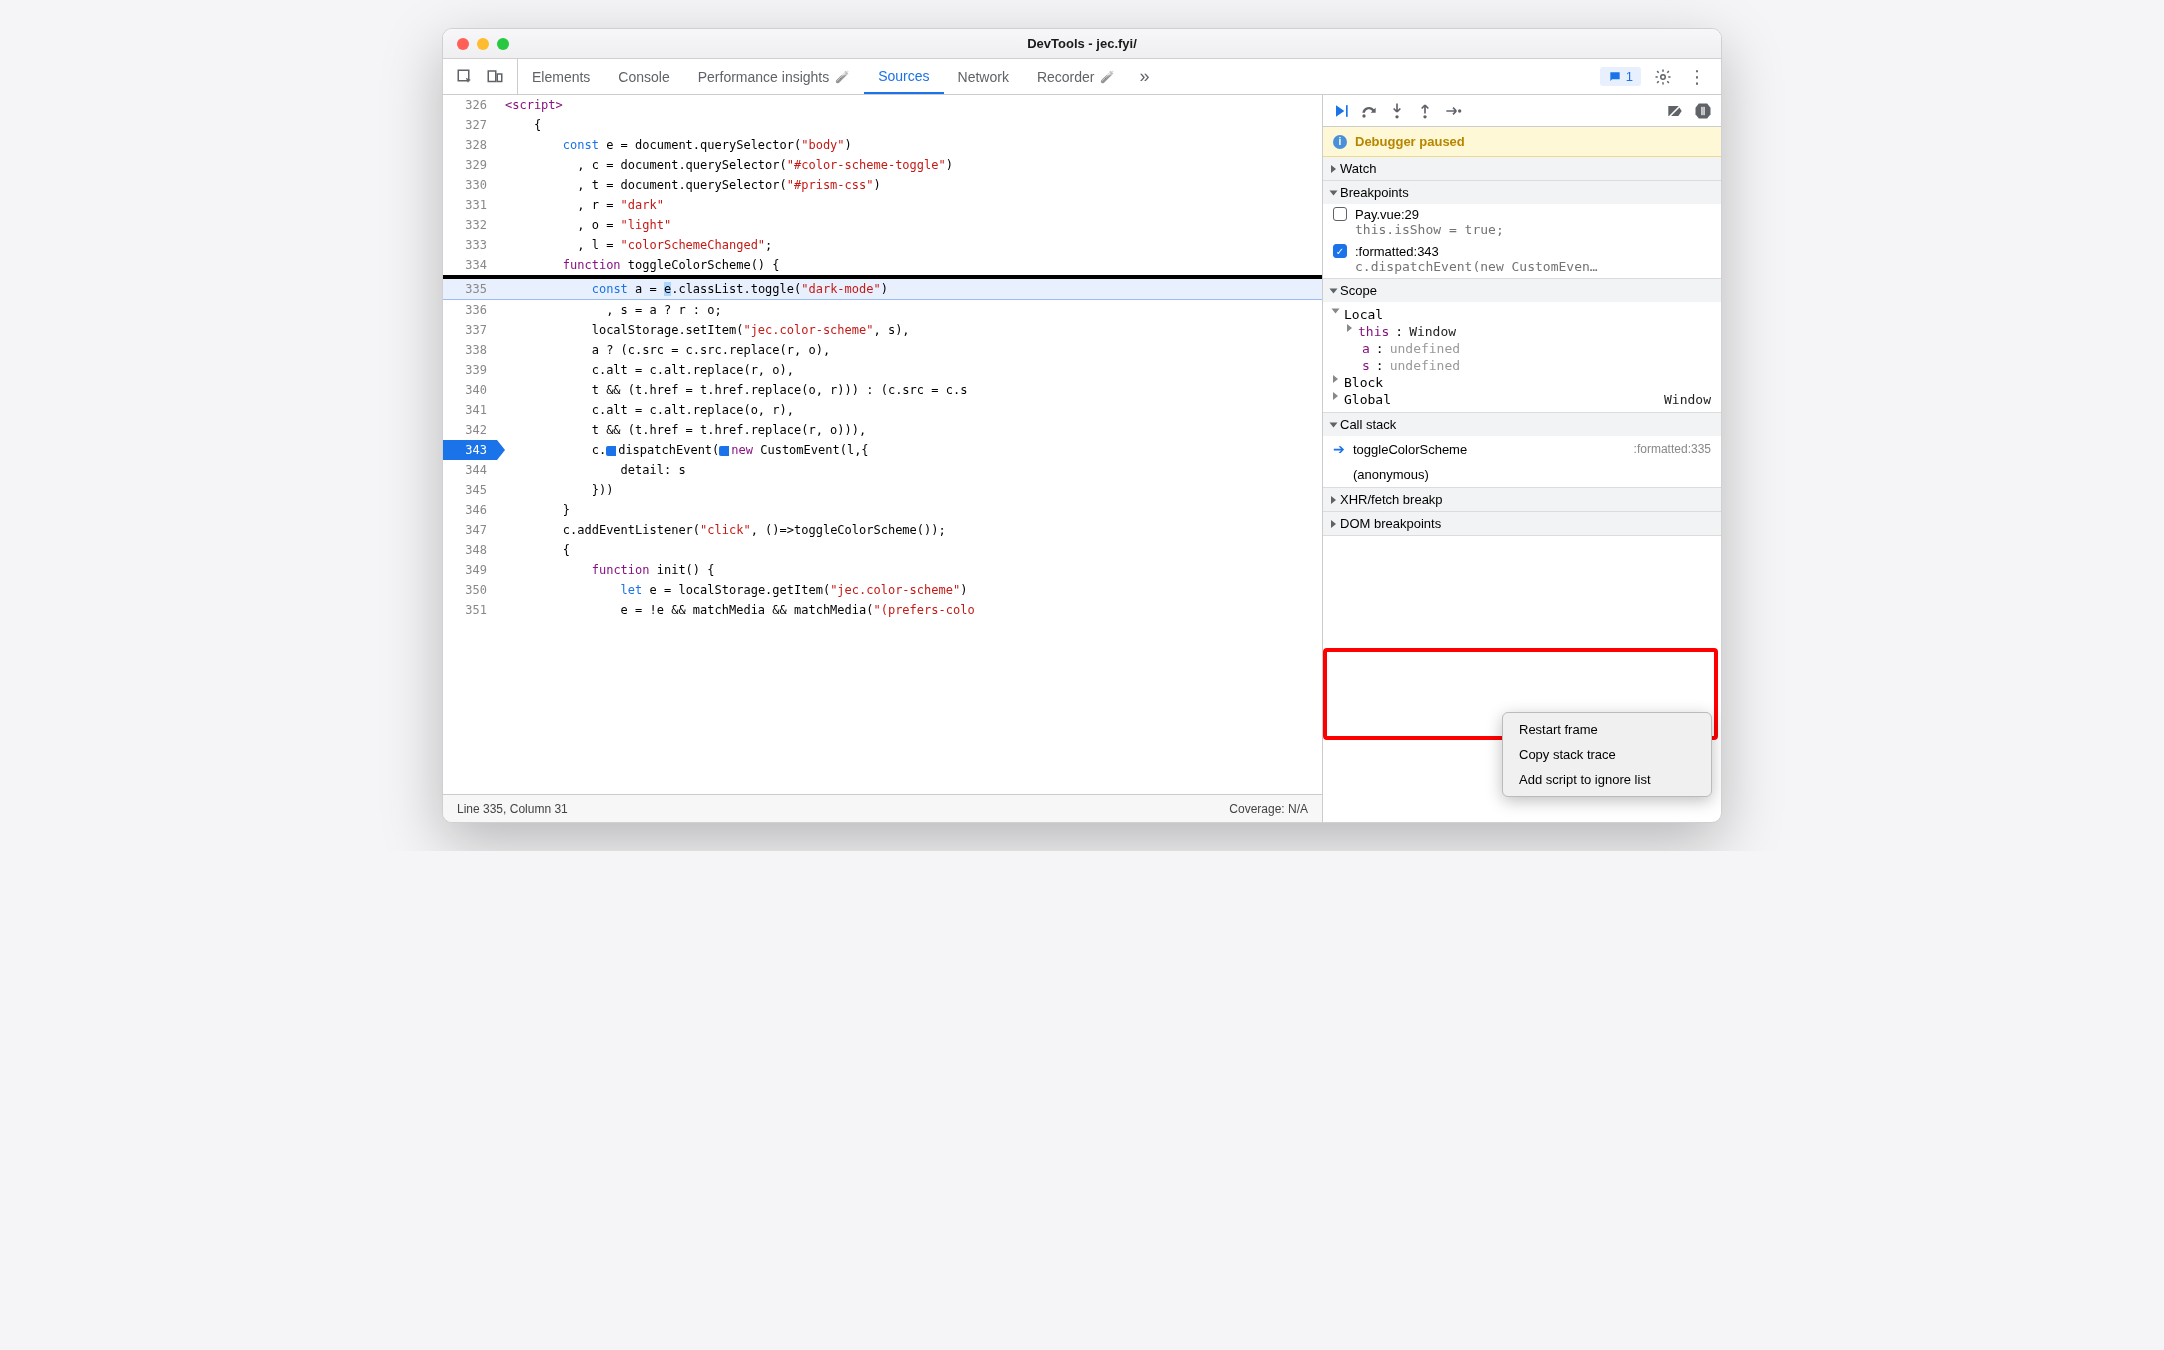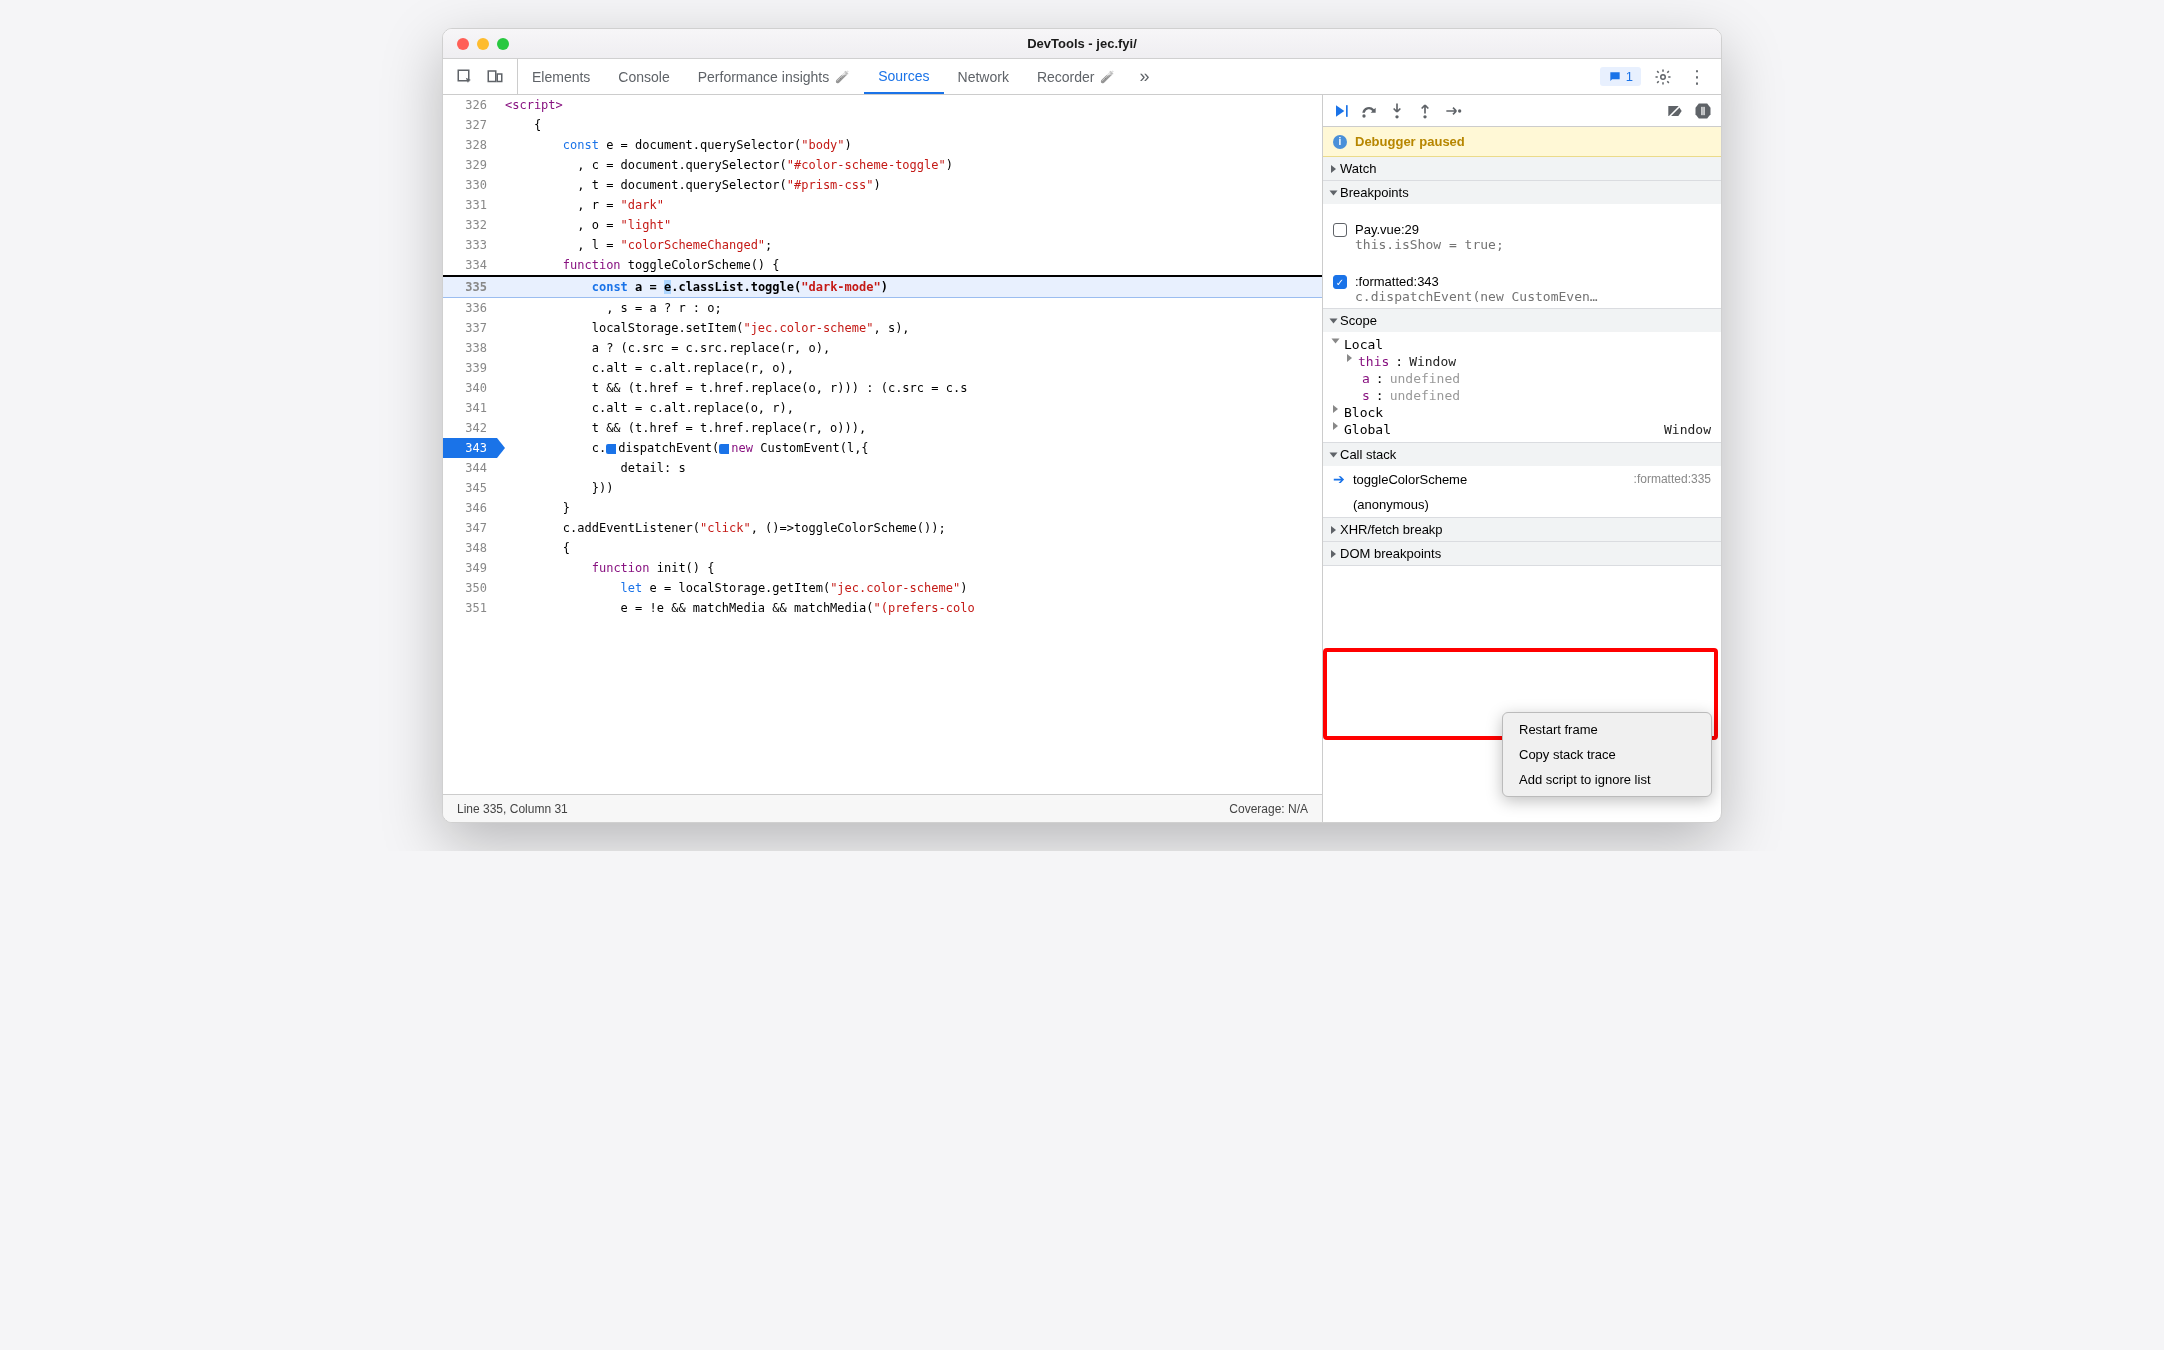--- a/index.html
+++ b/index.html
@@ -27,37 +27,37 @@
 .ftab .close { font-size:14px; color:#666;}
 .exec-icon { padding:0 10px; display:flex; align-items:center;}
 .main { flex:1; display:flex; overflow:hidden; }
 .editor { flex:1; display:flex; flex-direction:column; overflow:hidden; border-right:1px solid #ccc; }
 .code-area { flex:1; overflow:hidden; font-family: Menlo, Monaco, Consolas, monospace; font-size:12px; line-height:20px; position:relative;}
 .code-line { display:flex; white-space:pre; }
 .lineno { width:54px; text-align:right; padding-right:10px; color:#888; user-select:none; }
 .lineno.bp { background:#1a73e8; color:#fff; position:relative;}
 .lineno.bp::after { content:''; position:absolute; right:-8px; top:0; border-top:10px solid transparent; border-bottom:10px solid transparent; border-left:8px solid #1a73e8;}
 .code-content { flex:1; padding-left:8px; overflow:hidden;}
-.line-hl { background:#e8f0fe; border-top:2px solid #000000; border-bottom:1px solid #9bbdf0;font-weight:bold; }
+.line-hl { background:#e8f0fe; border-top:4px solid #000000; border-bottom:1px solid #9bbdf0; }
 .sel { background:#add6ff; }
 .k-tag{color:#881280;} .k-key{color:#881280;} .k-str{color:#c41a16;} .k-decl{color:#1a73e8;}
 .bp-marker { display:inline-block; width:10px; height:10px; background:#1a73e8; border-radius:2px 0 0 2px; margin-right:2px; vertical-align:middle;}
 .statusbar { height:28px; border-top:1px solid #ccc; display:flex; align-items:center; font-size:12px; padding:0 14px; color:#444; background:#f7f7f7;}
 .statusbar .right{ margin-left:auto;}
 .sidebar { width:398px; display:flex; flex-direction:column; overflow:hidden; font-size:13px;}
 .dbg-toolbar { height:32px; border-bottom:1px solid #ccc; display:flex; align-items:center; gap:4px; padding:0 6px;}
 .dbg-toolbar .icon { width:20px; height:20px;}
 .dbg-toolbar .sep { flex:1;}
 .banner { background:#fff8d6; border-bottom:1px solid #ebdb8a; padding:7px 10px; color:#b78600; font-weight:600; display:flex; align-items:center; gap:8px;}
 .banner .info-icon { width:14px; height:14px; background:#4a90d9; border-radius:50%; color:#fff; font-size:10px; display:inline-flex; align-items:center; justify-content:center; font-weight:bold;}
 .pane { border-bottom:1px solid #dadce0;}
 .pane-hdr { background:#f1f3f4; padding:4px 8px; display:flex; align-items:center; gap:4px; cursor:pointer;}
 .tri { display:inline-block; width:0; height:0; border-left:5px solid #5f6368; border-top:4px solid transparent; border-bottom:4px solid transparent;}
 .tri.open{ transform:rotate(90deg);}
-.bp-item { display:flex; align-items:flex-end; gap:8px; padding:18px 10px 0 10px;}
+.bp-item { display:flex; align-items:flex-start; gap:8px; padding:3px 10px 0 10px;}
 .bp-cond { padding:0 10px 4px 32px; color:#737373; font-family: Menlo, Monaco, monospace; white-space:nowrap; overflow:hidden; text-overflow:ellipsis;}
 .chk { width:14px; height:14px; border:1px solid #5f6368; border-radius:3px; display:inline-flex; align-items:center; justify-content:center;}
 .chk.on{ background:#1a73e8; border-color:#1a73e8; color:#fff; font-size:10px;}
 .scope-row { display:flex; gap:6px; padding:1px 0; font-family: Menlo, Monaco, monospace;}
 .scope-lbl{ color:#881280;} .scope-val{ color:#999;} .scope-val.win{color:#222;}
 .scope-row .tri{ border-left-color:#888;}
 .scope-sub{ padding-left:14px;}
 .cs-row { display:flex; align-items:center; padding:5px 10px; gap:8px;}
 .cs-row .ptr{ width:12px; color:#1a73e8; font-size:14px;}
 .cs-loc{ margin-left:auto; color:#888; font-size:12px;}

